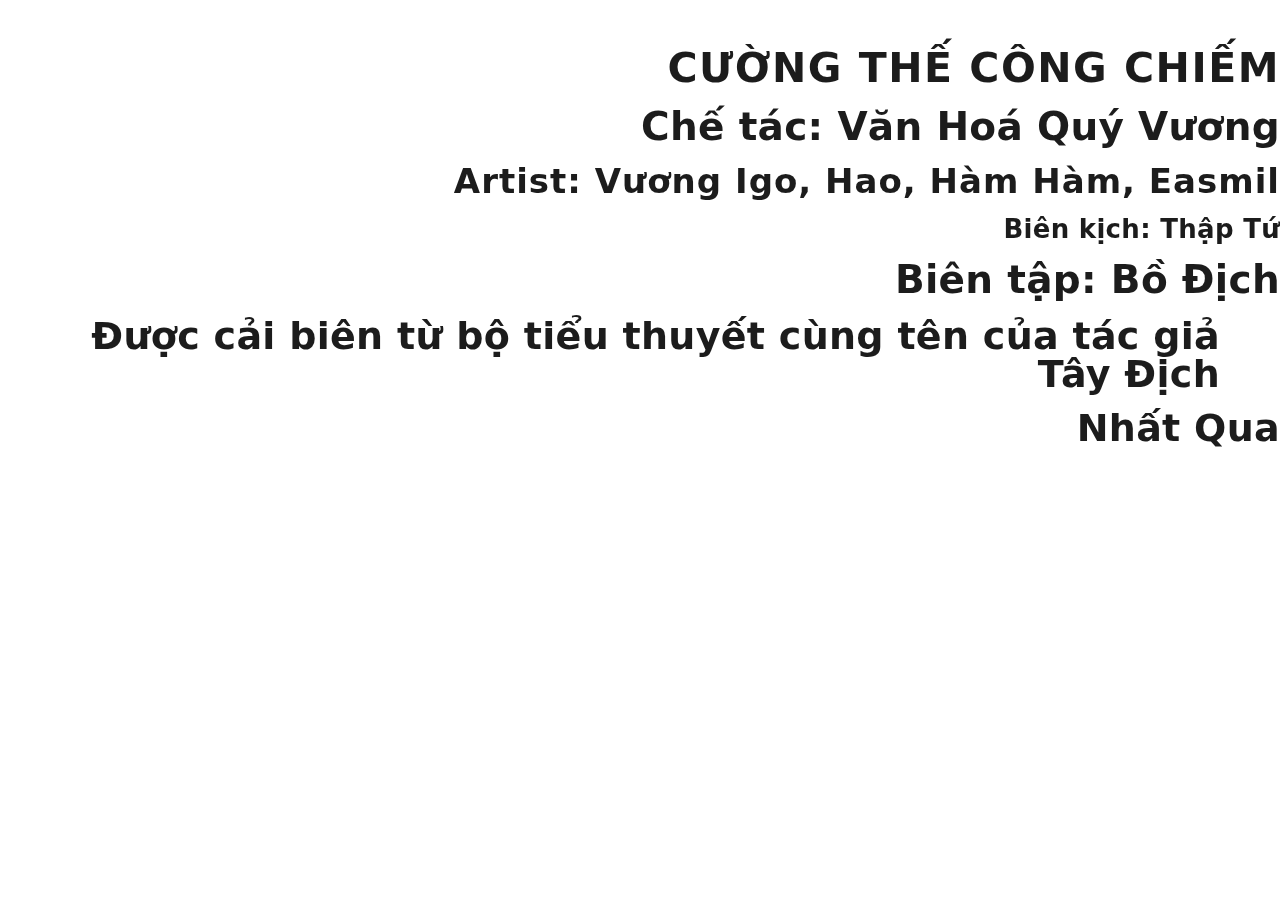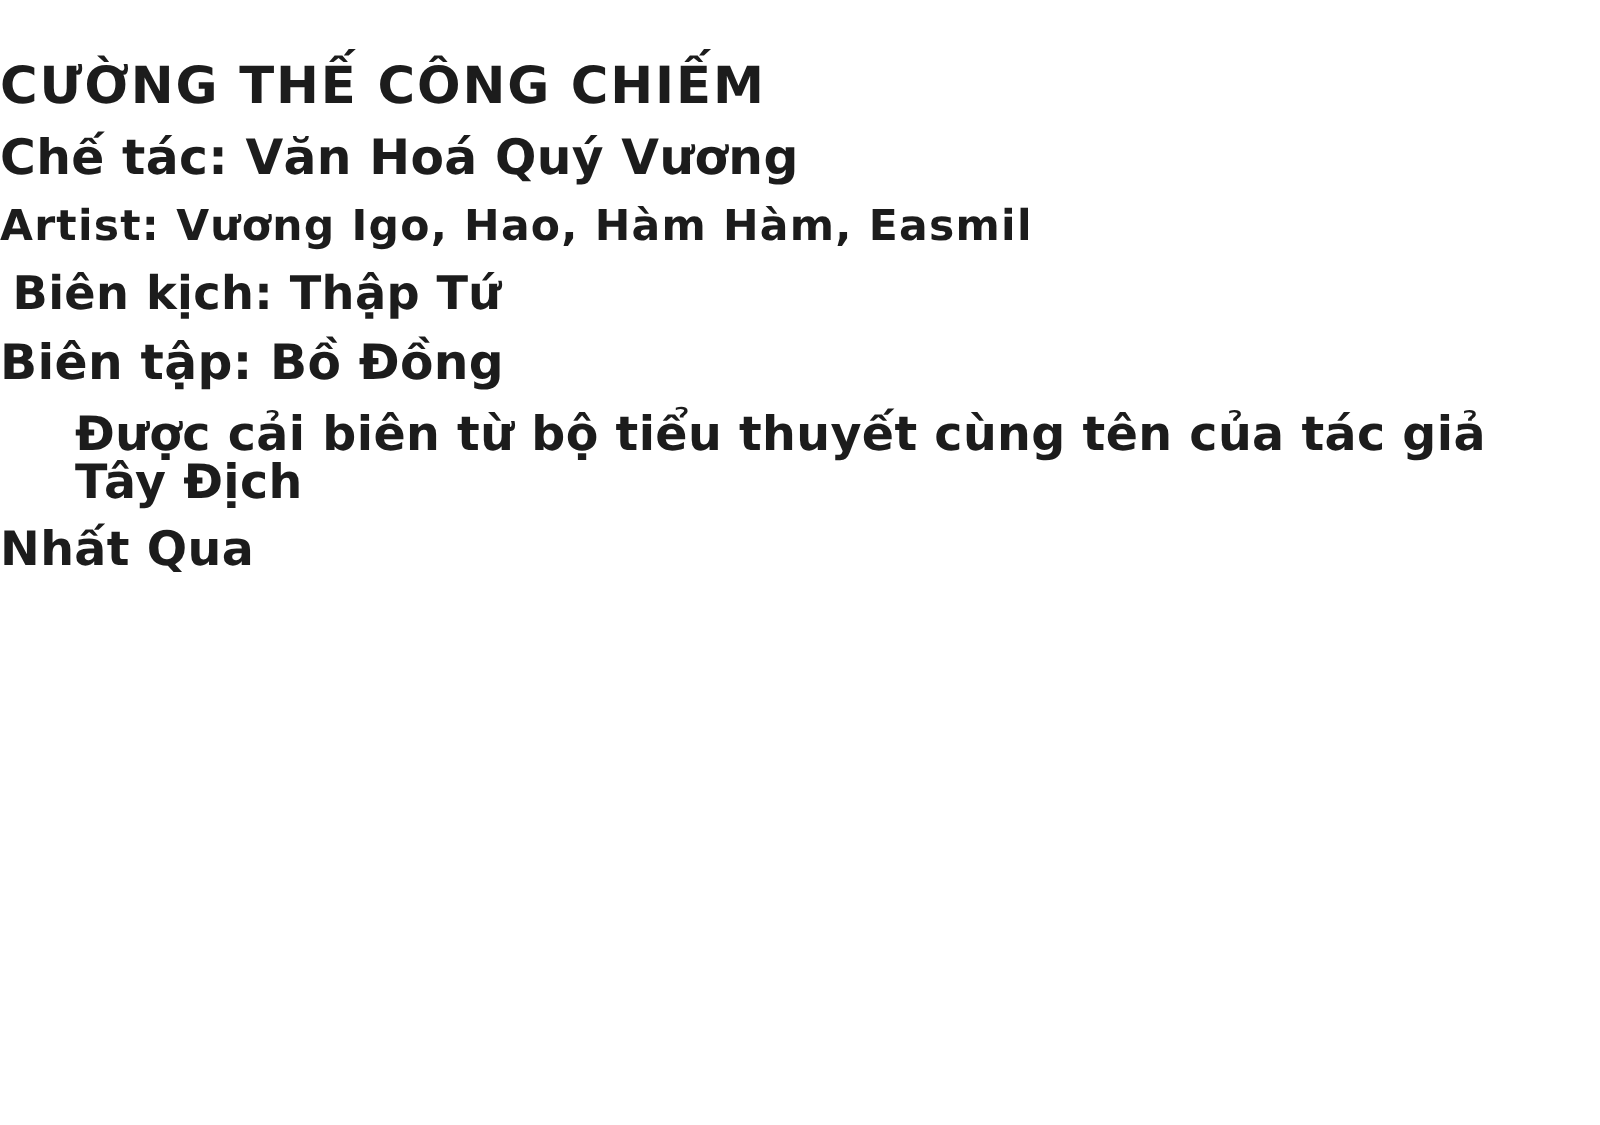--- a/index.html
+++ b/index.html
@@ -18,21 +18,21 @@
     width: 1280px;
     height: 900px;
     background: #ffffff;
     box-sizing: border-box;
   }
   .credits {
     position: absolute;
     top: 48px;
     left: 0;
     width: 1280px;
-    text-align: left;
+    text-align: right;
     color: #1c1c1c;
     font-weight: 700;
     letter-spacing: 0.3px;
   }
   .credit-line {
     display: block;
     line-height: 1.0;
     margin: 0 auto;
     padding: 0;
   }
@@ -48,21 +48,21 @@
   .l-2 {
     font-size: 39px;
     margin-bottom: 18px;
   }
   .l-3 {
     font-size: 34px;
     letter-spacing: 1px;
     margin-bottom: 18px;
   }
   .l-4 {
-    font-size: 37px;
+    font-size: 26px;
     margin-bottom: 18px;
     padding-left: 10px;
   }
   .l-5 {
     font-size: 39px;
     margin-bottom: 18px;
   }
   .l-6 {
     font-size: 38px;
     margin-bottom: 16px;
@@ -74,17 +74,17 @@
 </style>
 </head>
 <body>
 
 <div class="page">
   <div class="credits">
     <span class="credit-line l-title">CƯỜNG THẾ CÔNG CHIẾM</span>
     <span class="credit-line l-2">Chế tác: Văn Hoá Quý Vương</span>
     <span class="credit-line l-3">Artist: Vương Igo, Hao, Hàm Hàm, Easmil</span>
     <span class="credit-line l-4">Biên kịch: Thập Tứ</span>
-    <span class="credit-line l-5">Biên tập: Bồ Đồng</span>
+    <span class="credit-line l-5">Biên tập: Bồ Địch</span>
     <span class="credit-line l-6">Được cải biên từ bộ tiểu thuyết cùng tên của tác giả Tây Địch</span>
     <span class="credit-line l-7">Nhất Qua</span>
   </div>
 </div>
 
 </body></html>

